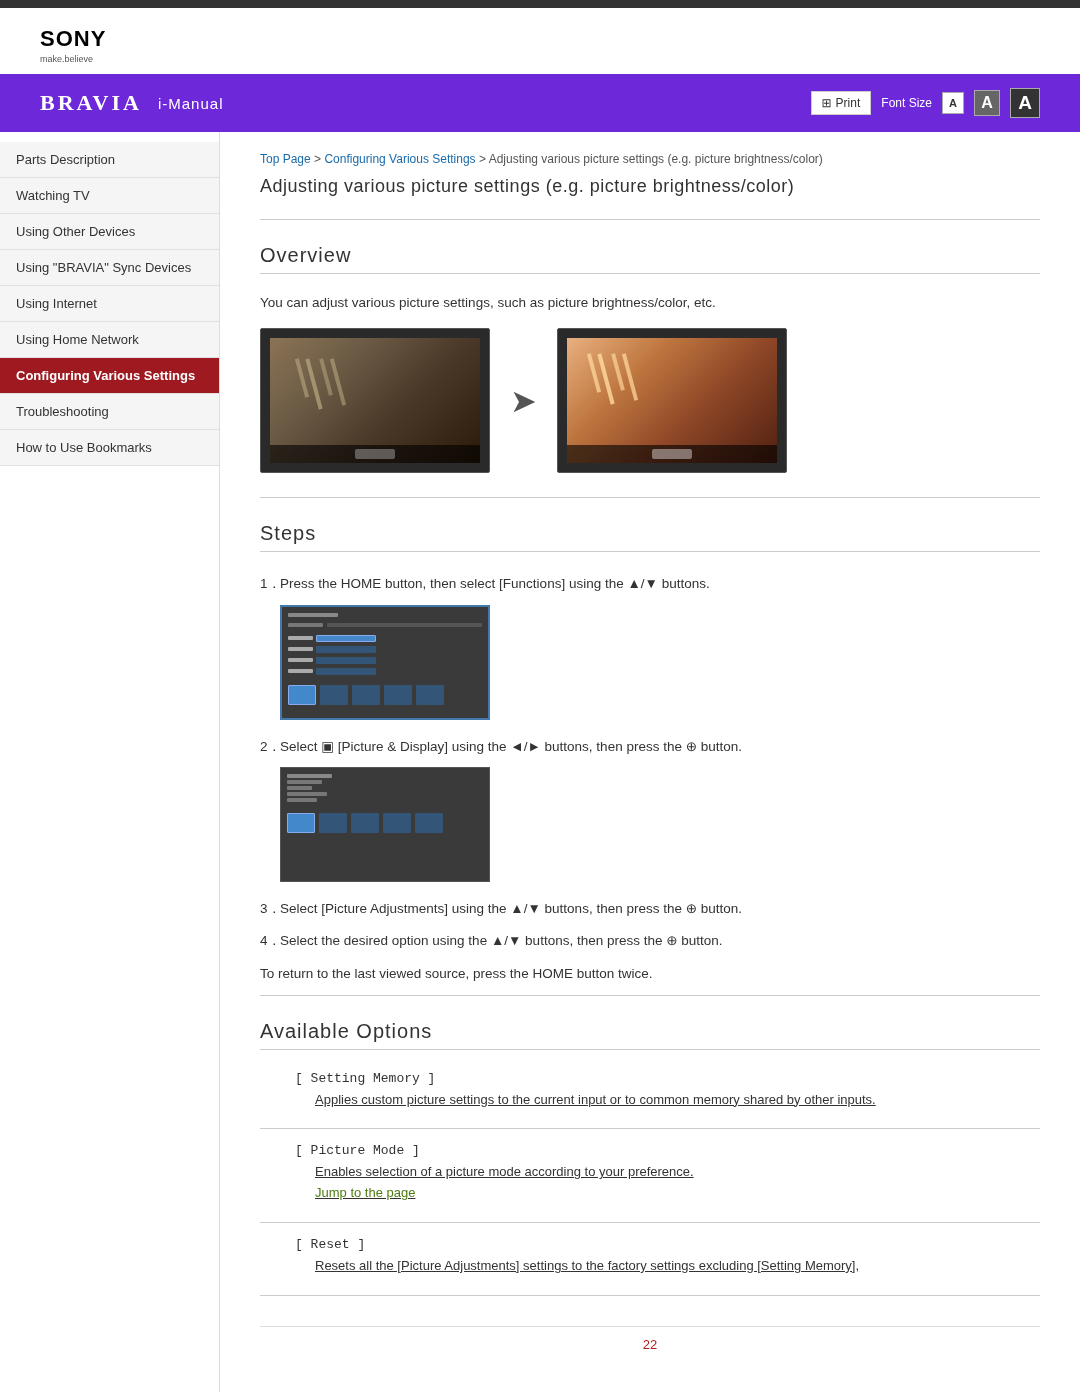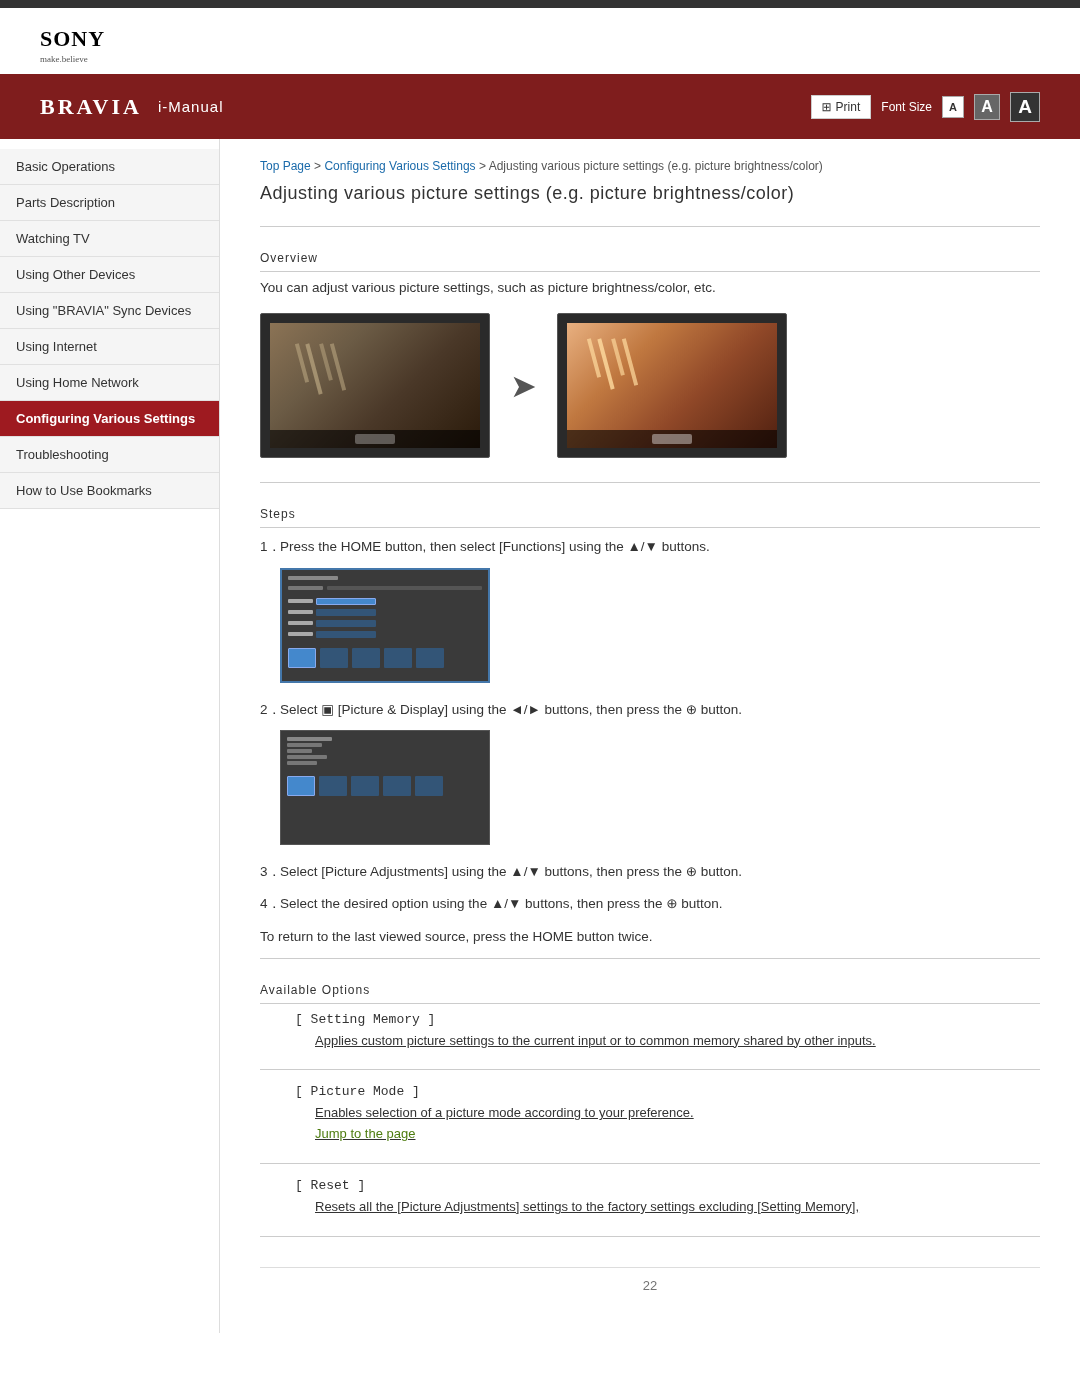--- a/index.html
+++ b/index.html
@@ -1,25 +1,25 @@
 <!DOCTYPE html>
 <html><head>
   <meta charset="utf-8">
   <style>
     * { box-sizing: border-box; margin: 0; padding: 0; }
     body { font-family: Arial, sans-serif; font-size: 14px; color: #333; background: #fff; width: 1080px; min-height: 1397px; }
 
     
     .top-bar { background: #333; height: 8px; }
-    .logo-area { padding: 18px 40px 10px 40px; display: flex; align-items: center; font-family: Liberation Serif, serif; }
+    .logo-area { padding: 18px 40px 10px 40px; display: flex; align-items: center; }
     .sony-logo { font-size: 22px; font-weight: bold; color: #000; letter-spacing: 1px; }
     .sony-tagline { font-size: 9px; color: #555; margin-top: 2px; }
 
     
-    .nav-bar { background: #7f1d1d; height: 65px; display: flex; align-items: center; padding: 8px 40px; }
+    .nav-bar { background: #6d28d9; height: 58px; display: flex; align-items: center; padding: 8px 40px; }
     .bravia-text { color: #fff; font-size: 22px; font-weight: bold; letter-spacing: 3px; font-family: 'Times New Roman', serif; margin-right: 16px; }
     .imanual-text { color: #fff; font-size: 15px; letter-spacing: 1px; }
     .nav-right { margin-left: auto; display: flex; align-items: center; gap: 10px; }
     .print-btn { background: #fff; color: #333; border: 1px solid #ccc; padding: 4px 10px; font-size: 12px; cursor: pointer; display: flex; align-items: center; gap: 4px; }
     .font-size-label { color: #fff; font-size: 12px; }
     .font-btn { background: #fff; color: #333; border: 1px solid #aaa; width: 22px; height: 22px; display: flex; align-items: center; justify-content: center; cursor: pointer; font-weight: bold; }
     .font-btn-large { font-size: 16px; background: #666; color: #fff; width: 26px; height: 26px; }
     .font-btn-xlarge { font-size: 19px; background: #333; color: #fff; width: 30px; height: 30px; }
 
     
@@ -35,21 +35,21 @@
     .content { flex: 1; padding: 20px 40px 40px 40px; }
 
     
     .breadcrumb { font-size: 12px; color: #555; margin-bottom: 8px; }
     .breadcrumb a { color: #1a6aaa; text-decoration: none; }
 
     
     .page-title { font-size: 18px; font-weight: normal; color: #333; margin-bottom: 20px; line-height: 1.4; letter-spacing: 0.5px; }
 
     
-    .section-heading { font-size: 12px; font-weight: normal; letter-spacing: 1px; color: #333; border-bottom: 1px solid #ccc; padding-bottom: 6px; margin-bottom: 8px; margin-top: 24px; }
+    .section-heading { font-size: 20px; font-weight: normal; letter-spacing: 1px; color: #333; border-bottom: 1px solid #ccc; padding-bottom: 6px; margin-bottom: 21px; margin-top: 24px; }
 
     
     .overview-text { font-size: 13.5px; color: #333; margin-bottom: 18px; }
 
     
     .image-row { display: flex; align-items: center; gap: 20px; margin-bottom: 24px; }
     .tv-img { width: 230px; height: 145px; background: #2a2a2a; border: 1px solid #555; position: relative; overflow: hidden; display: flex; align-items: center; justify-content: center; }
     .tv-screen { width: 210px; height: 125px; overflow: hidden; position: relative; }
     .arrow-symbol { font-size: 32px; color: #555; }
 
@@ -74,21 +74,21 @@
     .step-image-container { margin: 10px 0 16px 20px; }
 
     
     .option-block { margin-bottom: 18px; margin-left: 35px; }
     .option-title { font-family: 'Courier New', monospace; font-size: 13px; color: #333; margin-bottom: 4px; }
     .option-desc { font-size: 13px; color: #333; padding-left: 20px; line-height: 1.6; text-decoration: underline; }
     .option-link { color: #4d7c0f; text-decoration: none; font-size: 13px; }
 
     .return-text { font-size: 13.5px; color: #333; margin: 14px 0; }
 
-    .page-num { text-align: center; font-size: 13px; color: #737373; margin-top: 30px; padding-top: 10px; border-top: 1px solid #ddd; }
+    .page-num { text-align: center; font-size: 13px; color: #b91c1c; margin-top: 30px; padding-top: 10px; border-top: 1px solid #ddd; }
 
     .hr-line { border: none; border-top: 1px solid #ccc; margin: 14px 0; }
   </style>
 </head>
 <body>
 
 <div class="top-bar"></div>
 
 <div class="logo-area">
   <div>
@@ -108,23 +108,20 @@
     <span class="font-size-label">Font Size</span>
     <button class="font-btn" style="font-size:11px;">A</button>
     <button class="font-btn font-btn-large">A</button>
     <button class="font-btn font-btn-xlarge">A</button>
   </div>
 </div>
 
 <div class="main-layout">
 
   <nav class="sidebar">
-    <div class="sidebar-item section-header">
-      <span>Basic Operations</span>
-    </div>
     <div class="sidebar-item">
       <span>Parts Description</span>
     </div>
     <div class="sidebar-item">
       <span>Watching TV</span>
     </div>
     <div class="sidebar-item">
       <span>Using Other Devices</span>
     </div>
     <div class="sidebar-item">

